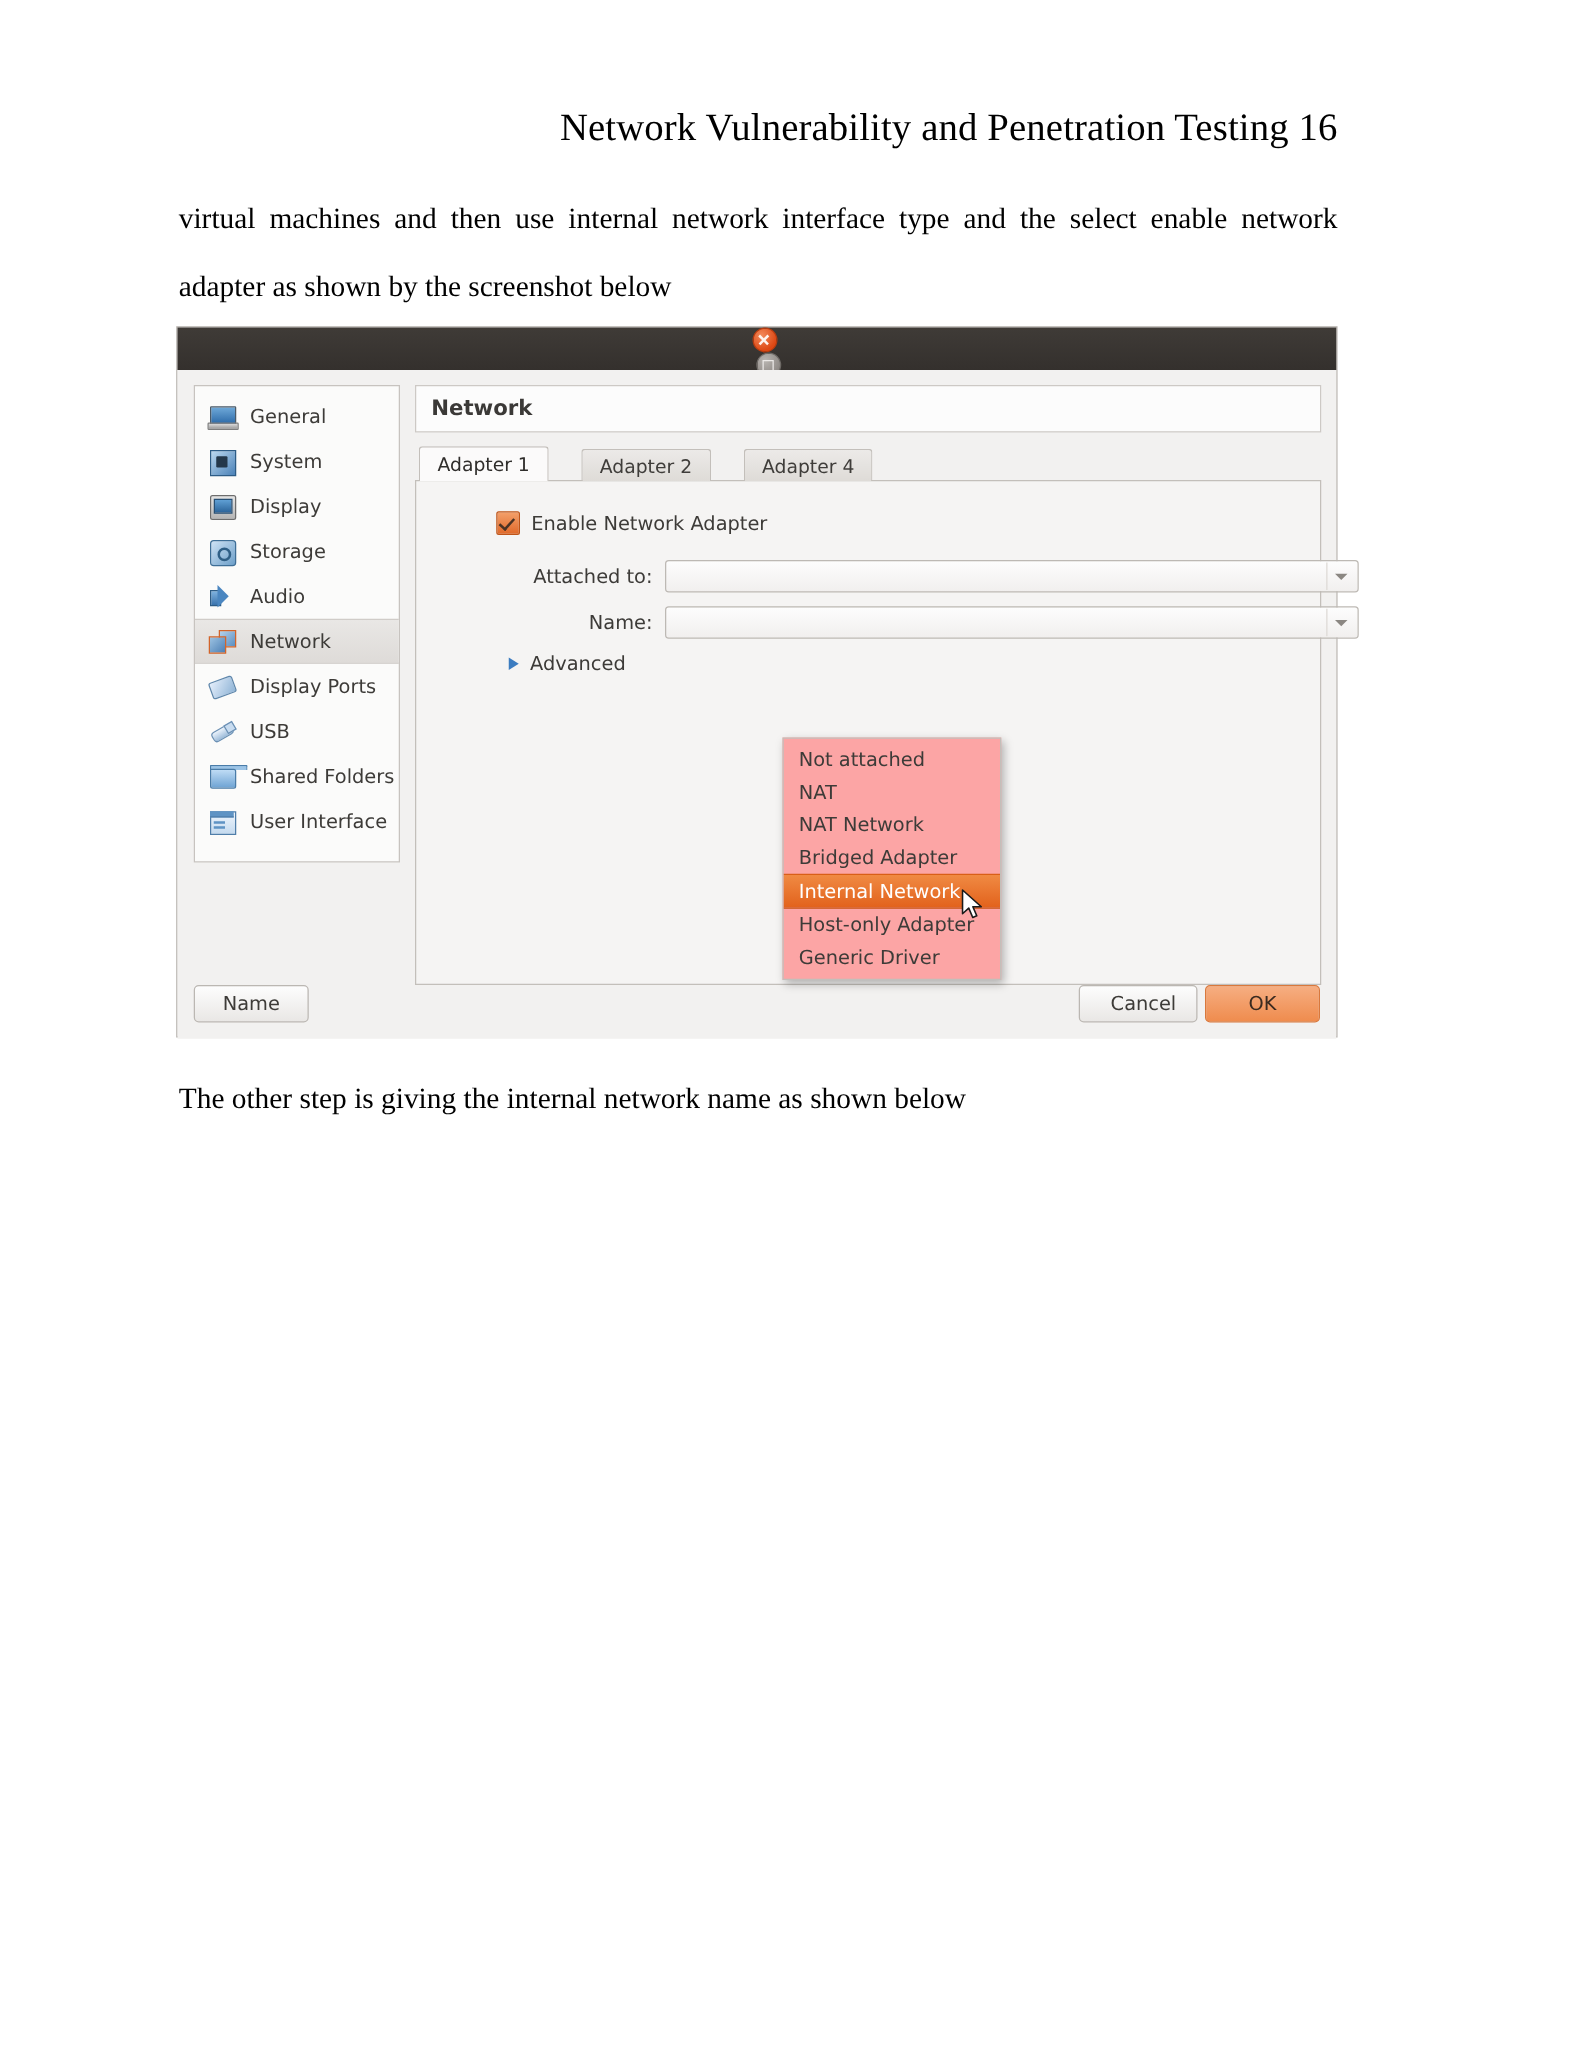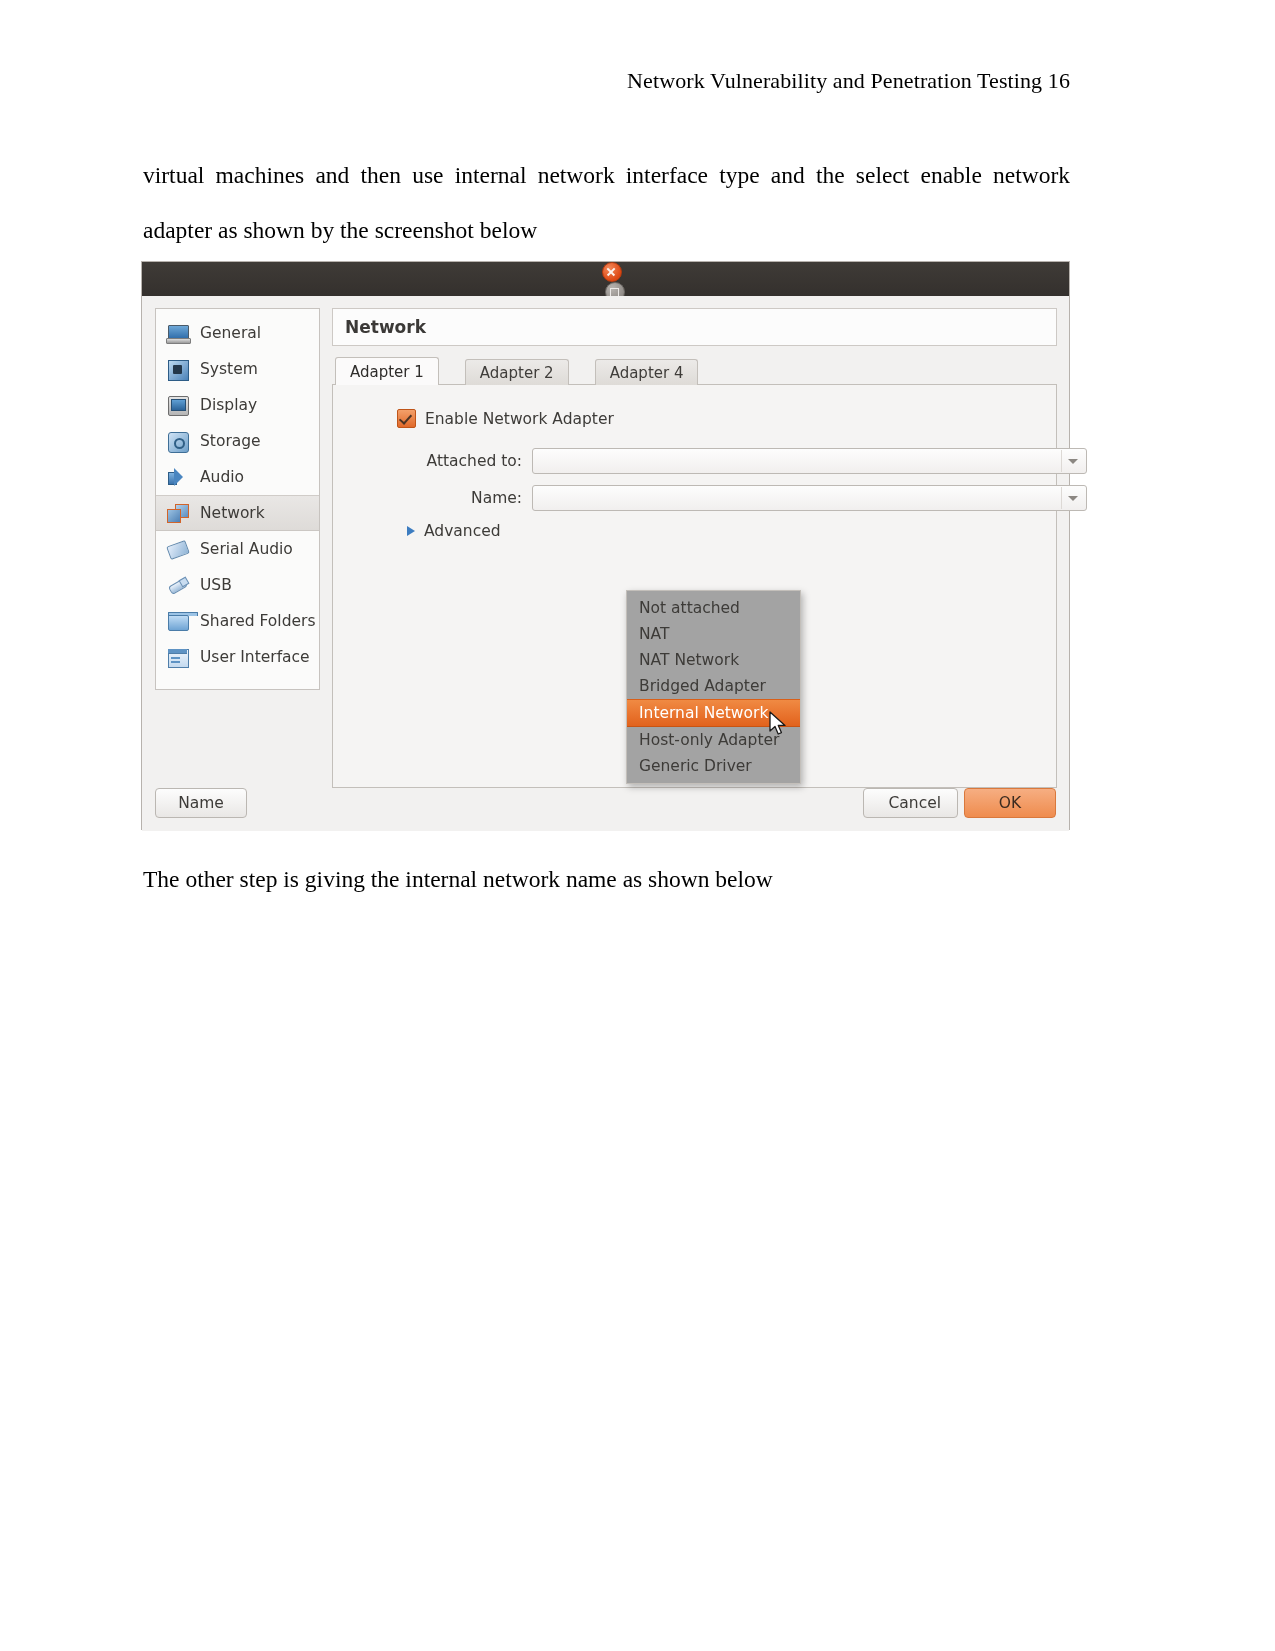--- a/index.html
+++ b/index.html
@@ -11,26 +11,26 @@
     width: 1275px;
     height: 1651px;
     position: relative;
     font-family: "Liberation Serif", serif;
     overflow: hidden;
   }
 
   
   .page-header {
     position: absolute;
-    top: 68px;
+    top: 84px;
     left: 143px;
     width: 927px;
     text-align: right;
     font-family: "Liberation Serif", serif;
-    font-size: 22px;
+    font-size: 31px;
     color: #000;
     letter-spacing: 0.1px;
   }
   .para {
     position: absolute;
     left: 143px;
     width: 927px;
     font-family: "Liberation Serif", serif;
     font-size: 23.5px;
     color: #000;
@@ -390,21 +390,21 @@
     margin-right: 9px;
     flex: 0 0 auto;
   }
 
   
   .popup {
     position: absolute;
     left: 484px;
     top: 328px;
     width: 173px;
-    background: #a3a3a3;
+    background: #fca5a5;
     border: 1px solid #c3bfba;
     box-shadow: 2px 3px 7px rgba(0,0,0,0.28);
     padding: 4px 0;
     z-index: 20;
     font-family: "DejaVu Sans", "Liberation Sans", sans-serif;
   }
   .popup-item {
     height: 26px;
     line-height: 26px;
     padding-left: 12px;
@@ -527,21 +527,21 @@
             <i class="c2"></i>
             <i class="c1"></i>
           </span>
         <span class="side-label">Network</span>
       </div>
 
       <div class="side-item">
         <span class="sicon ic-serial">
             <i class="plug"></i>
           </span>
-        <span class="side-label">Serial Audio</span>
+        <span class="side-label">Display Ports</span>
       </div>
 
       <div class="side-item">
         <span class="sicon ic-usb">
             <i class="body"></i>
             <i class="tip"></i>
           </span>
         <span class="side-label">USB</span>
       </div>
 

